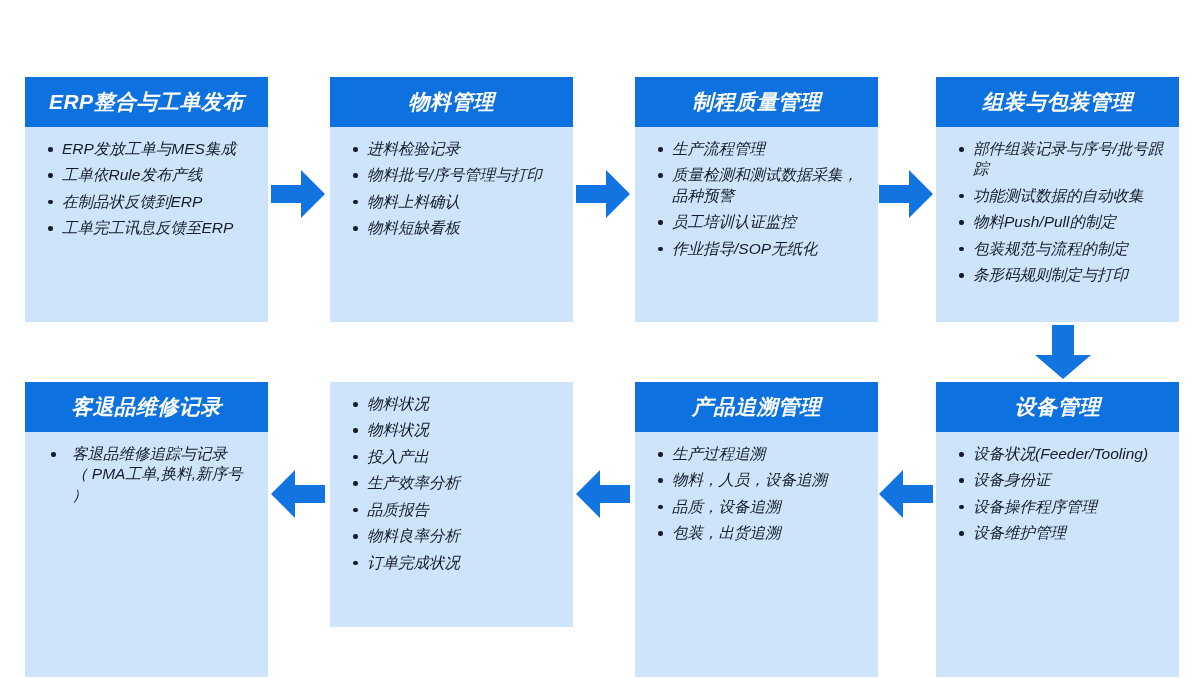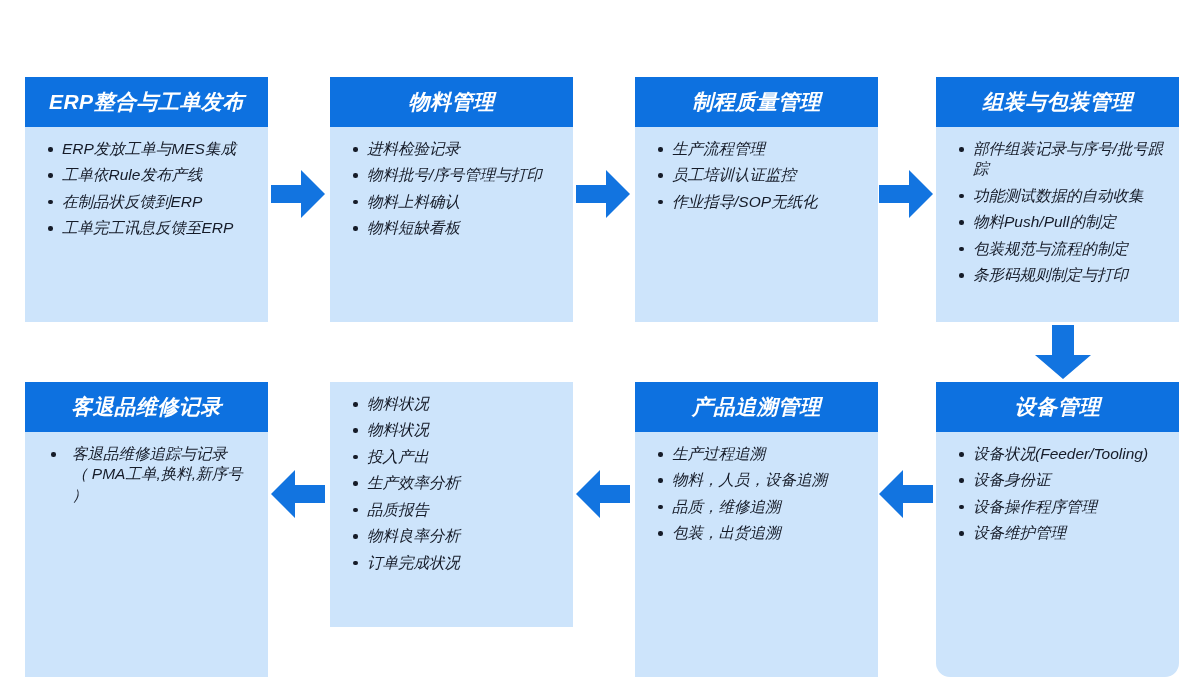--- a/index.html
+++ b/index.html
@@ -86,21 +86,21 @@
 
   
   #card-erp      { left: 25px;  top: 77px; }
   #card-material { left: 330px; top: 77px; }
   #card-process  { left: 635px; top: 77px; }
   #card-assembly { left: 936px; top: 77px; }
   
   #card-returns  { left: 25px;  top: 382px; }
   #card-kanban   { left: 330px; top: 382px; }
   #card-trace    { left: 635px; top: 382px; }
-  #card-equip    { left: 936px; top: 382px; border-radius: 14px; }
+  #card-equip    { left: 936px; top: 382px; }
 
   #arrow-erp-material  { left: 271px; top: 170px; }
   #arrow-material-proc { left: 576px; top: 170px; }
   #arrow-proc-assembly { left: 879px; top: 170px; }
   #arrow-assembly-equip{ left: 1035px; top: 325px; }
   #arrow-equip-trace   { left: 879px; top: 470px; }
   #arrow-trace-kanban  { left: 576px; top: 470px; }
   #arrow-kanban-returns{ left: 271px; top: 470px; }
 </style>
 </head>
@@ -130,20 +130,21 @@
         <li>物料短缺看板</li>
       </ul>
     </div>
   </div>
 
   <div class="card top" id="card-process">
     <div class="hdr">制程质量管理</div>
     <div class="body">
       <ul class="items">
         <li>生产流程管理</li>
+        <li>质量检测和测试数据采集，品种预警</li>
         <li>员工培训认证监控</li>
         <li>作业指导/SOP无纸化</li>
       </ul>
     </div>
   </div>
 
   <div class="card top" id="card-assembly">
     <div class="hdr">组装与包装管理</div>
     <div class="body">
       <ul class="items">
@@ -179,21 +180,21 @@
       </ul>
     </div>
   </div>
 
   <div class="card bot" id="card-trace">
     <div class="hdr">产品追溯管理</div>
     <div class="body">
       <ul class="items">
         <li>生产过程追溯</li>
         <li>物料，人员，设备追溯</li>
-        <li>品质，维修追溯</li>
+        <li>品质，设备追溯</li>
         <li>包装，出货追溯</li>
       </ul>
     </div>
   </div>
 
   <div class="card bot" id="card-equip">
     <div class="hdr">设备管理</div>
     <div class="body">
       <ul class="items">
         <li>设备状况(Feeder/Tooling)</li>

